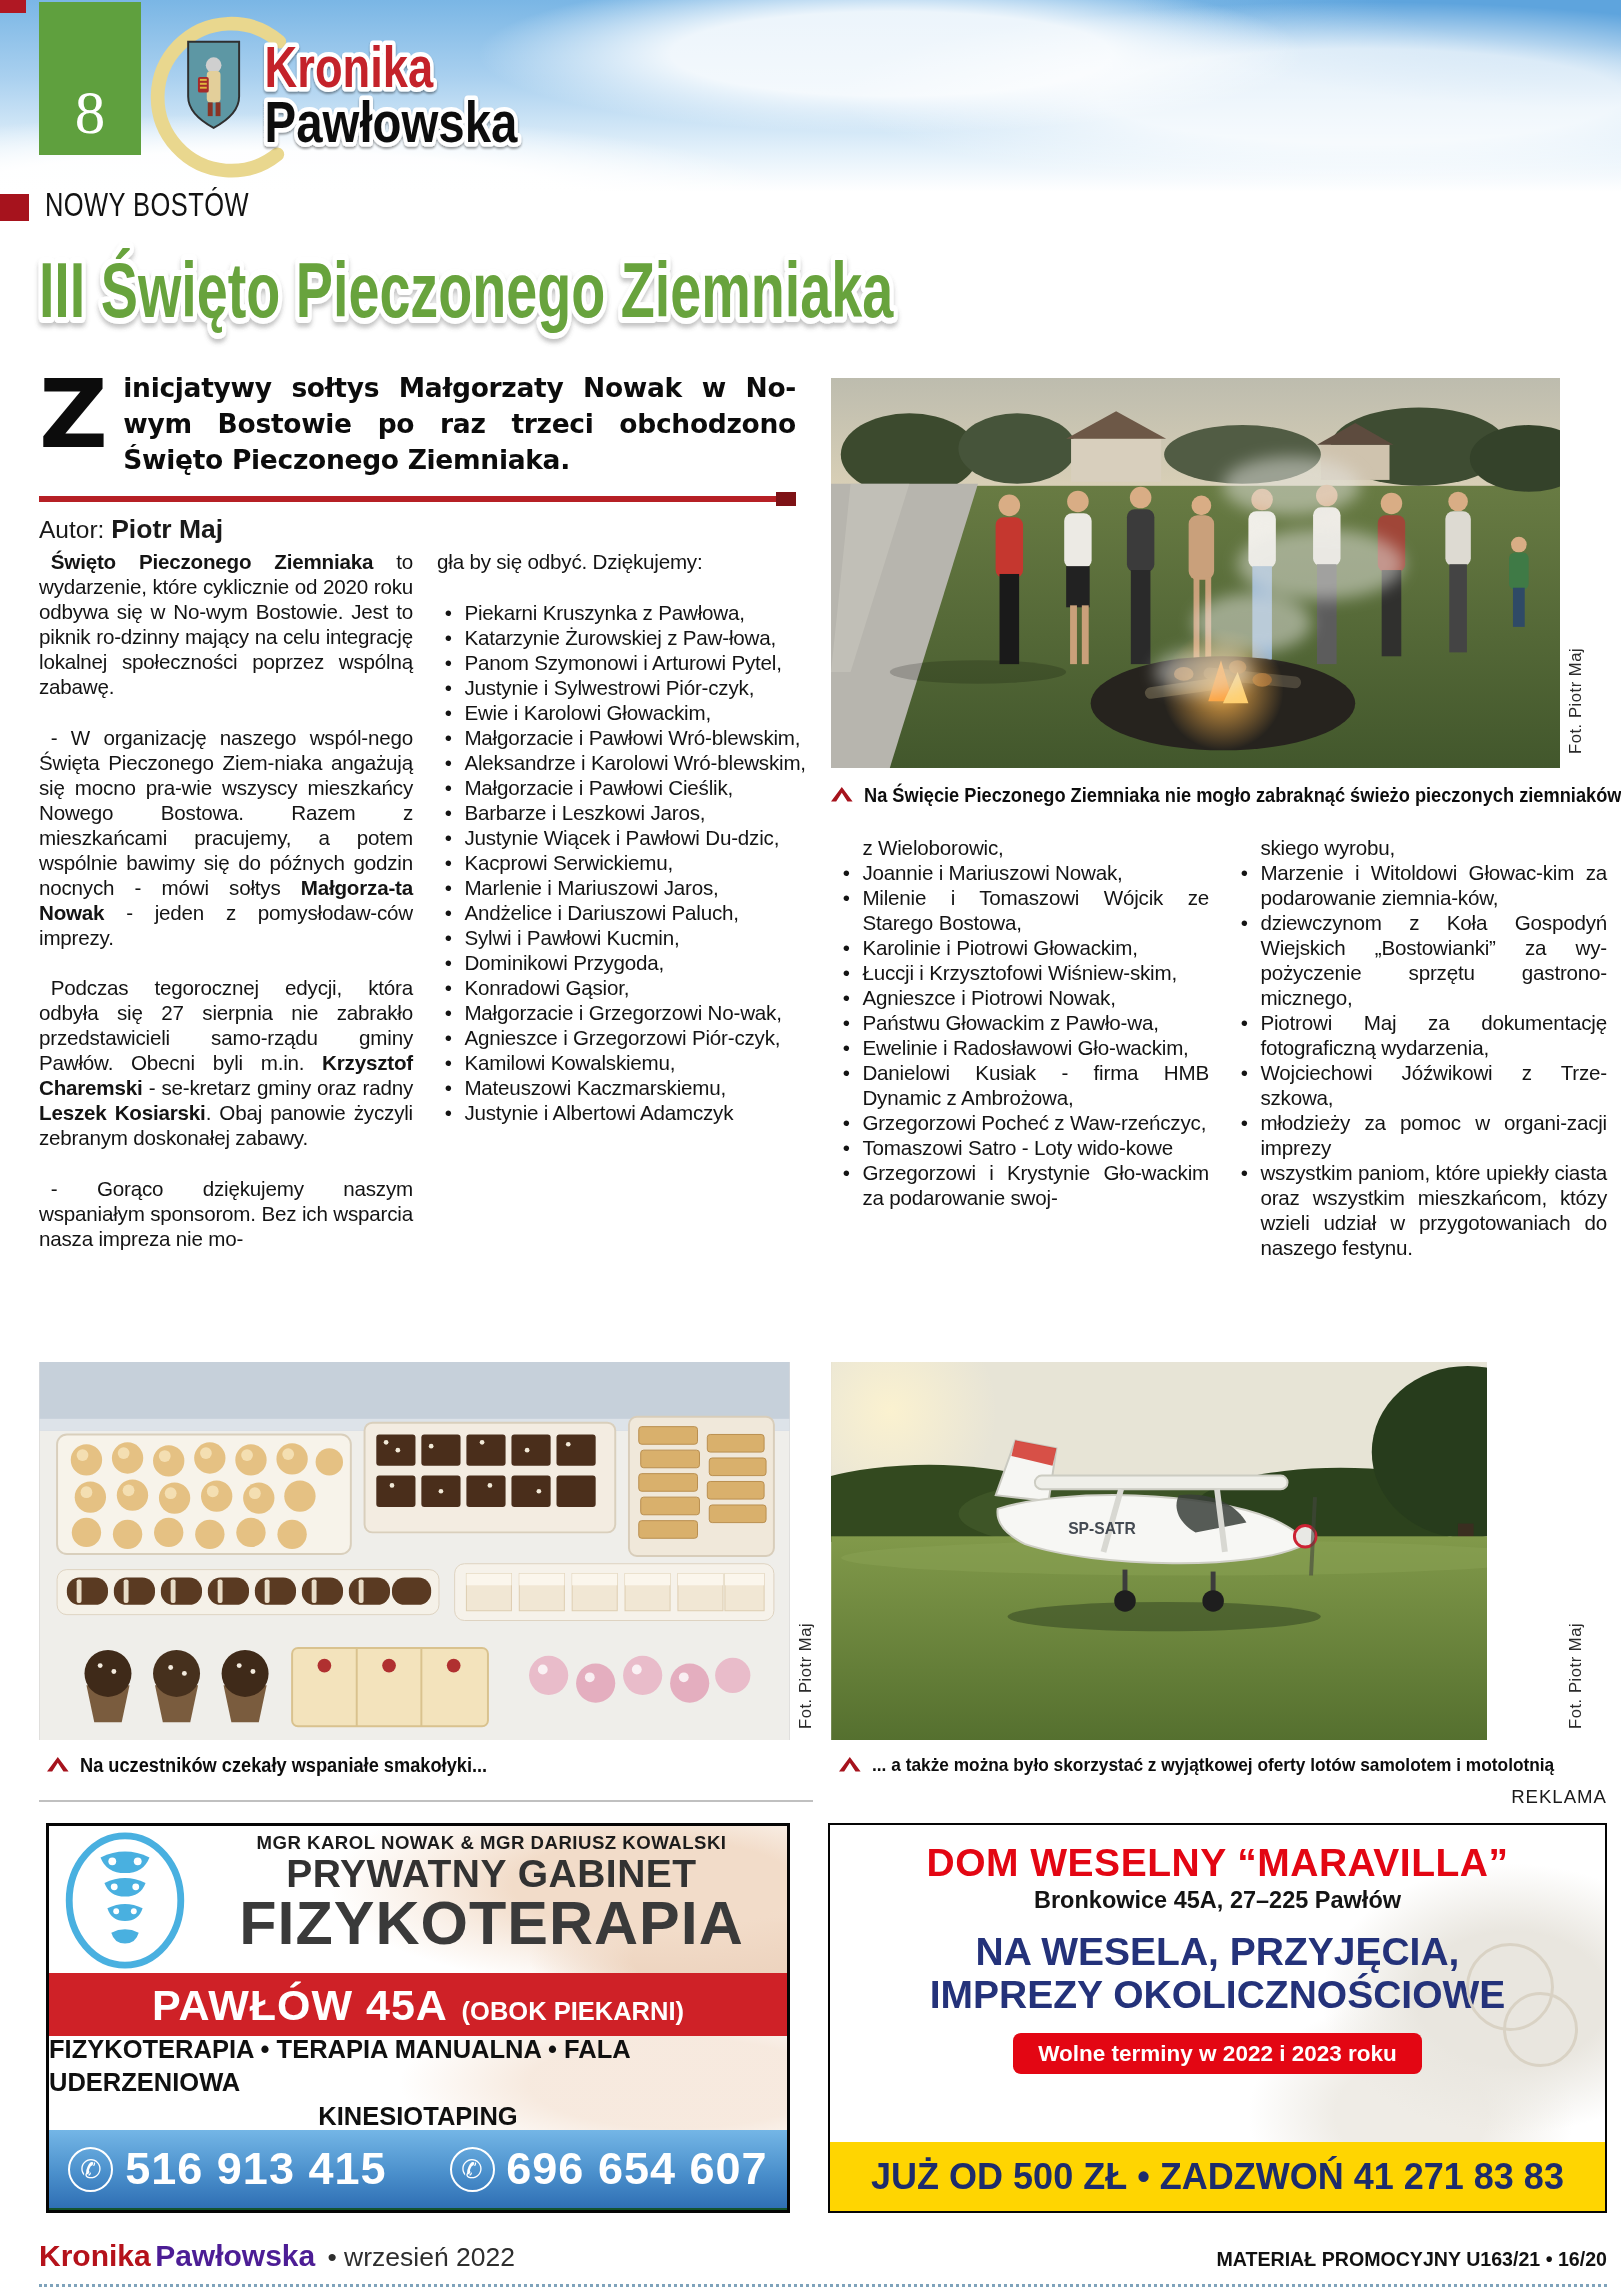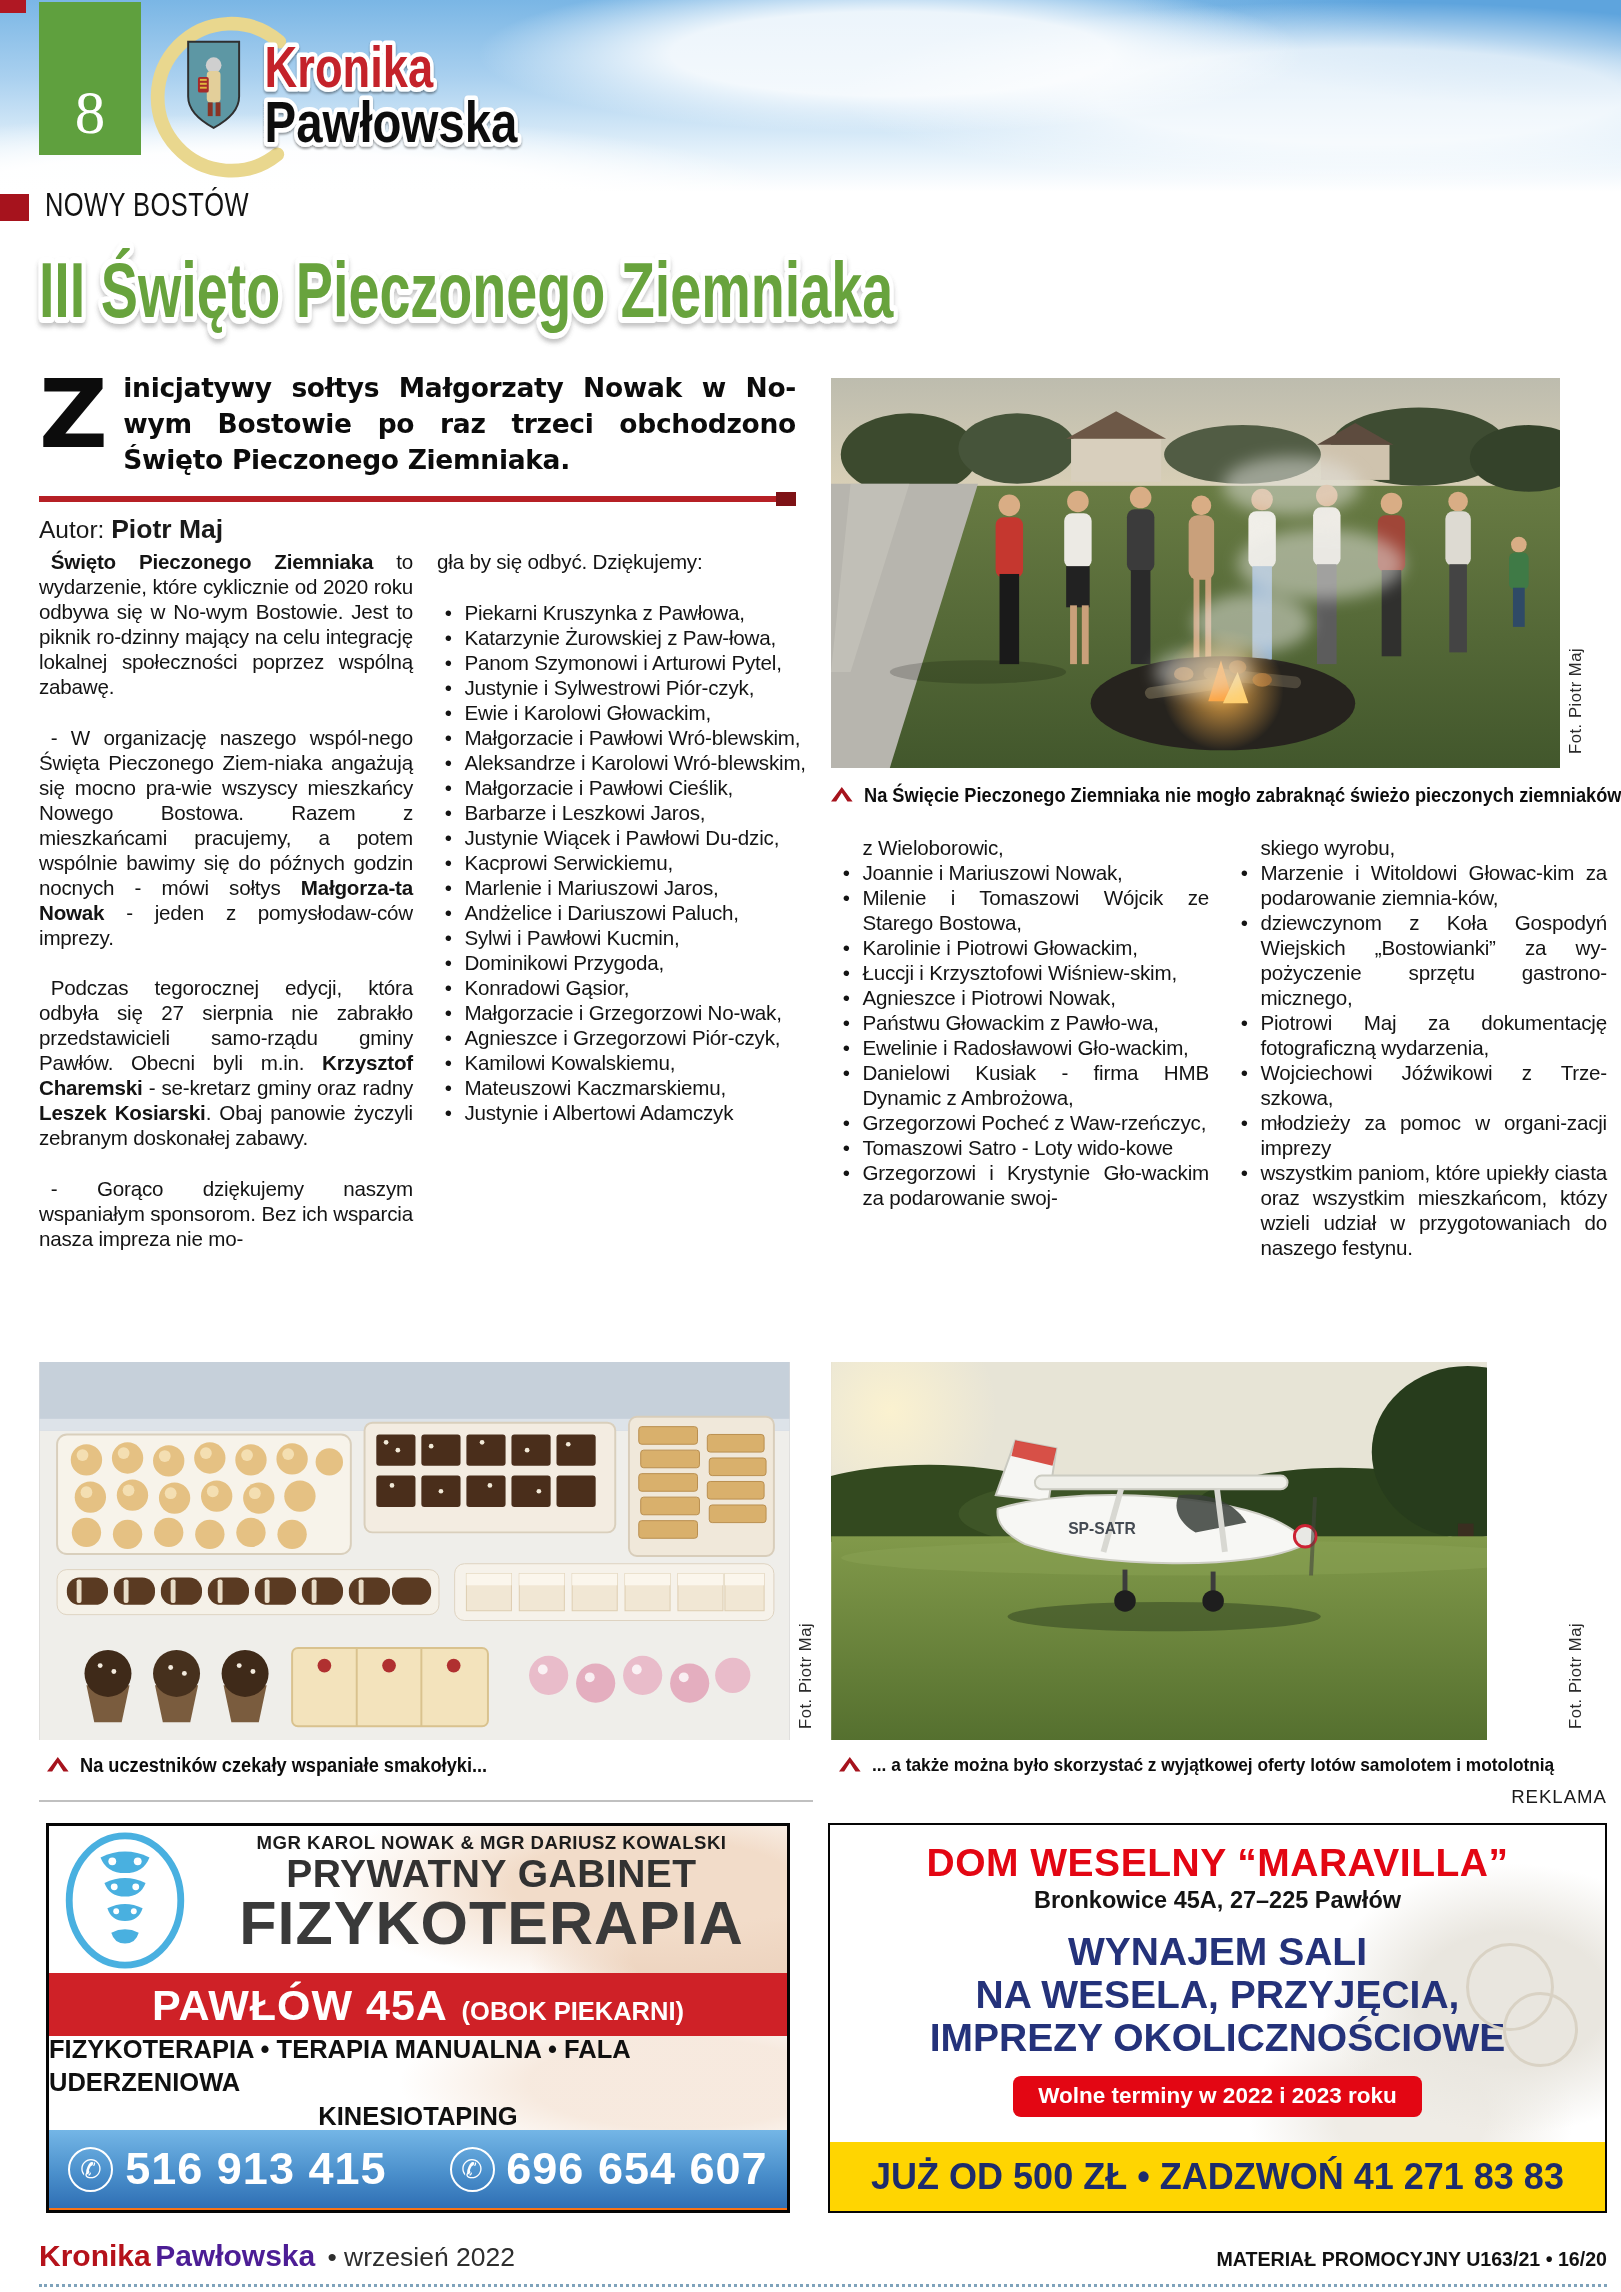--- a/index.html
+++ b/index.html
@@ -69,21 +69,21 @@
   .blk.li{padding-left:27.4px;}
   .blk.li::before{content:"\2022";position:absolute;left:7.8px;top:0;}
   .blk.cont{padding-left:27.4px;}
   .col .b{font-weight:700;}
 
   
   .pre-ad-line{left:39px;top:1800px;width:774px;height:2px;background:#c0c0c0;}
   .reklama{left:1411px;top:1786px;width:196px;text-align:right;font-size:18.6px;letter-spacing:1px;color:#1a1a1a;}
 
   
-  .ad-left{left:46px;top:1823px;width:744px;height:390px;border:3.9px solid #050505;box-sizing:border-box;background:#f97316;}
+  .ad-left{left:46px;top:1823px;width:744px;height:390px;border:3.9px solid #050505;box-sizing:border-box;background:#14532d;}
   .rl-top{position:relative;height:147px;
     background:radial-gradient(55% 90% at 82% 40%, #f2dcc9 0 35%, rgba(242,220,201,.4) 60%, transparent 80%),
                radial-gradient(40% 60% at 95% 90%, #ecd2bd 0 40%, transparent 75%),#fff;}
   .rl-logo{position:absolute;left:15.7px;top:5.9px;}
   .rl-head{margin-left:147px;text-align:center;padding-top:5.9px;}
   .rl-line1{font-size:18.6px;font-weight:700;color:#1c1c1c;letter-spacing:0.5px;}
   .rl-title1{font-size:39px;font-weight:700;color:#323232;line-height:1.02;letter-spacing:0.5px;}
   .rl-title2{font-size:61px;font-weight:700;color:#3a3a3a;line-height:.98;letter-spacing:1px;}
   .rl-red{height:63px;background:#cf2127;display:flex;align-items:baseline;justify-content:center;gap:13.7px;padding-top:7.8px;box-sizing:border-box;}
   .rl-addr{font-size:43px;font-weight:700;color:#fff;letter-spacing:1px;text-align:right;}
@@ -661,21 +661,20 @@
       </div>
     </div>
   </div>
 
   <div class="ad-right">
     <span class="rw-ring r1"></span>
     <span class="rw-ring r2"></span>
     <div class="rw-title">DOM WESELNY “MARAVILLA”</div>
     <div class="rw-addr">Bronkowice 45A, 27–225 Pawłów</div>
     <div class="rw-lines">
-      <div>WYNAJEM SALI</div>
       <div>NA WESELA, PRZYJĘCIA,</div>
       <div>IMPREZY OKOLICZNOŚCIOWE</div>
     </div>
     <div class="rw-btn">Wolne terminy w 2022 i 2023 roku</div>
     <div class="rw-yellow">JUŻ OD 500 ZŁ • ZADZWOŃ 41 271 83 83</div>
   </div>
 
   <div class="abs footer">
     <div>
       <span class="f-brand1">Kronika</span>

